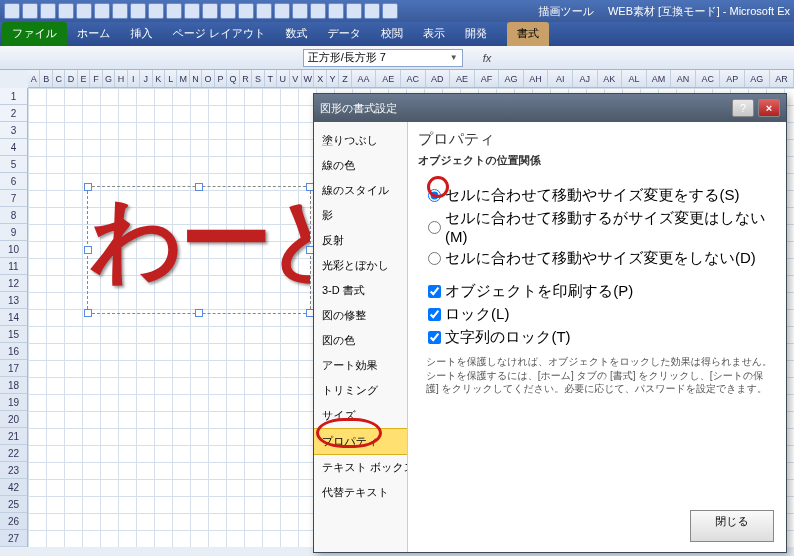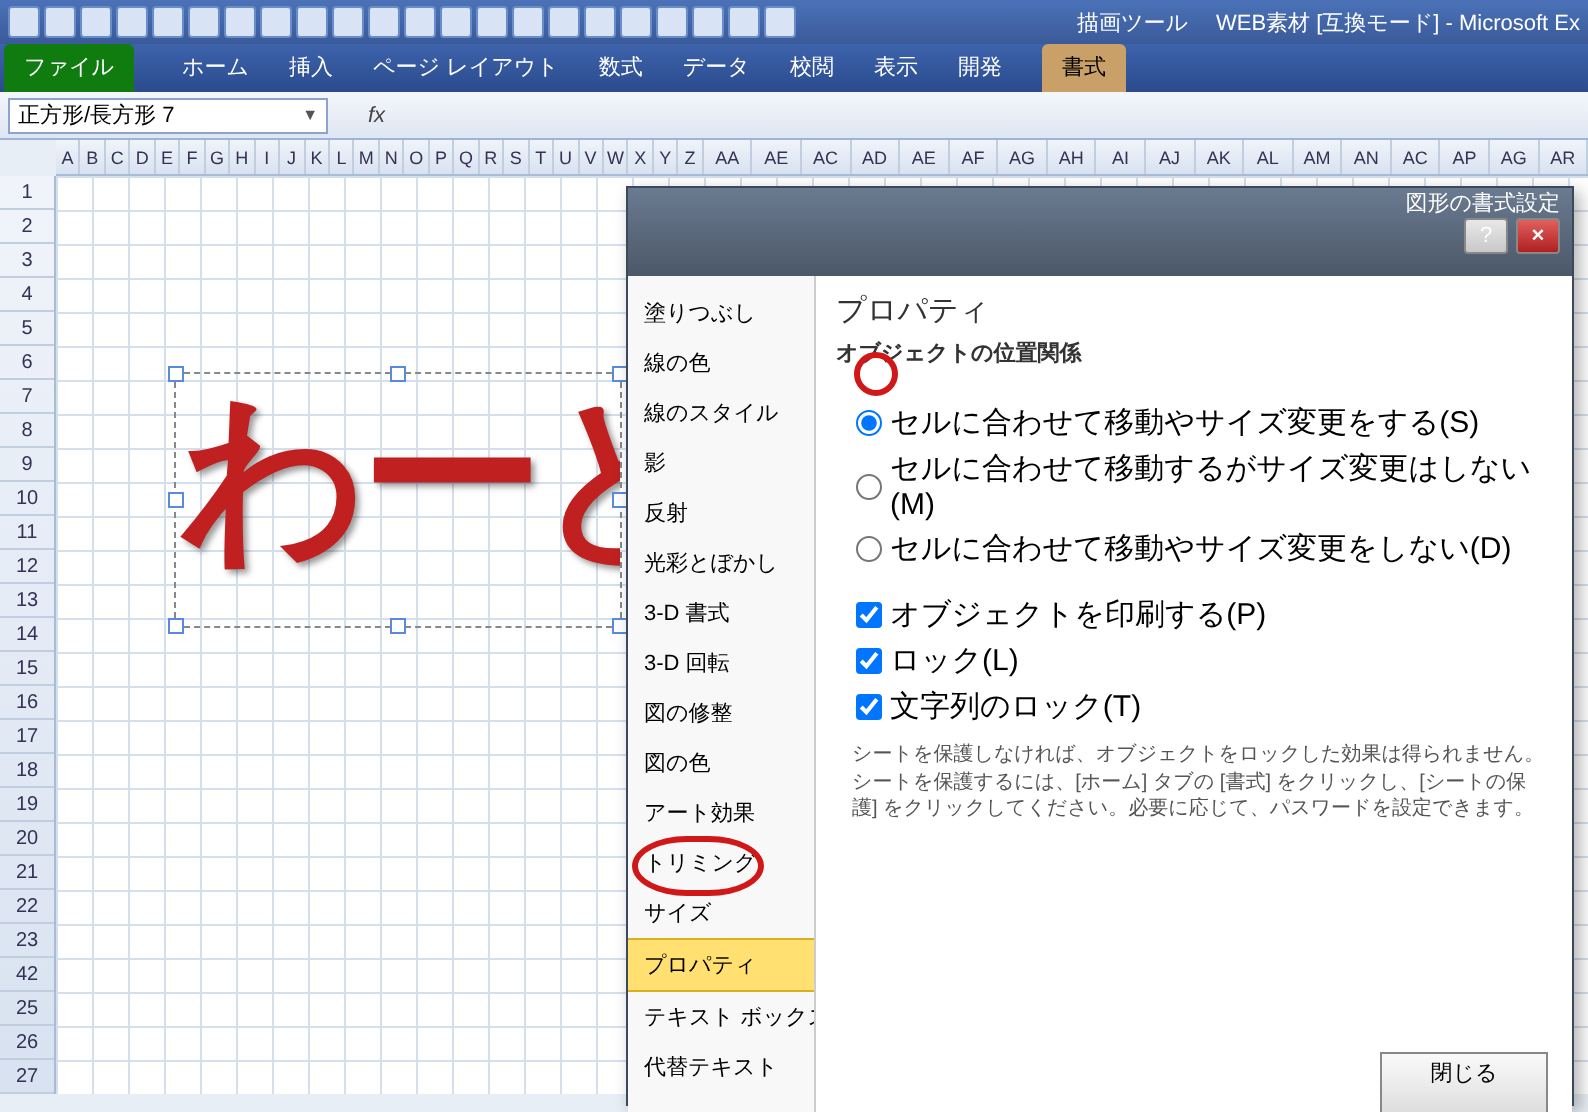--- a/index.html
+++ b/index.html
@@ -2,43 +2,43 @@
 <html><head>
 <meta charset="utf-8">
 <style>
 * { margin:0; padding:0; box-sizing:border-box; font-family:"MS UI Gothic","Meiryo",sans-serif; font-size:11px; }
 body { background:#fff; width:794px; height:556px; overflow:hidden; position:relative; }
 .qat { height:22px; background:linear-gradient(#4b72b8,#3a5a9a); display:flex; align-items:center; padding:0 4px; gap:2px; }
 .qat-ico { width:16px; height:16px; background:#d8e3f5; border:1px solid #6a8cc8; border-radius:2px; }
 .title-right { margin-left:auto; color:#fff; font-size:12px; display:flex; gap:14px; }
 .ribbon-tabs { height:24px; background:linear-gradient(#3d63ab,#2b4b8d); display:flex; align-items:flex-end; padding-left:2px; }
 .tab { color:#fff; padding:4px 10px 5px; cursor:pointer; }
-.tab.file { background:#107c10; border-radius:3px 3px 0 0; margin-right:14px; }
+.tab.file { background:#107c10; border-radius:3px 3px 0 0; margin-right:0; }
 .tab.context { background:#c8a068; color:#000; border-radius:3px 3px 0 0; margin-left:10px; }
-.namebar { height:24px; background:linear-gradient(#f5f7fa,#dde6f3); border-bottom:1px solid #9fb4d8; display:flex; align-items:center; padding:3px 4px; gap:20px; }
+.namebar { height:24px; background:linear-gradient(#f5f7fa,#dde6f3); border-bottom:1px solid #9fb4d8; display:flex; align-items:center; padding:3px 4px; gap:20px;justify-content:center; }
 .namebox { width:160px; height:18px; border:1px solid #8aa4cc; background:#fff; padding:0 4px; display:flex; align-items:center; justify-content:space-between; }
 .namebox span.dd { font-size:8px; color:#555; }
 .fx-lbl { font-style:italic; color:#444; }
 .sheet { position:relative; background:#e8eef5; height:486px; }
 .colhdrs { height:18px; display:flex; margin-left:28px; background:linear-gradient(#f0f4fa,#d8e2f0); border-bottom:1px solid #a8bcd8; }
 .colhdr { width:18px; border-right:1px solid #c0cee0; text-align:center; font-size:9px; color:#335; line-height:18px; overflow:hidden; }
 .colhdr.wide { width:36px; }
 .rowcol { display:flex; }
 .rowhdrs { width:28px; background:linear-gradient(#f0f4fa,#d8e2f0); border-right:1px solid #a8bcd8; }
 .rowhdr { height:17px; border-bottom:1px solid #c0cee0; text-align:center; font-size:10px; color:#335; line-height:17px; }
 .grid { flex:1; position:relative; background:#fff; }
 .grid::before { content:""; position:absolute; inset:0; background-image:linear-gradient(#d5dfec 1px,transparent 1px),linear-gradient(90deg,#d5dfec 1px,transparent 1px); background-size:18px 17px; }
 .shape { position:absolute; left:59px; top:98px; width:224px; height:128px; border:1px dashed #888; }
 .shape .h { position:absolute; width:8px; height:8px; background:#fff; border:1px solid #5a8adf; }
 .shape .h.tl{top:-4px;left:-4px}.shape .h.tr{top:-4px;right:-4px}.shape .h.bl{bottom:-4px;left:-4px}.shape .h.br{bottom:-4px;right:-4px}
 .shape .h.tm{top:-4px;left:50%;margin-left:-4px}.shape .h.bm{bottom:-4px;left:50%;margin-left:-4px}
 .shape .h.ml{top:50%;left:-4px;margin-top:-4px}.shape .h.mr{top:50%;right:-4px;margin-top:-4px}
 .shape .txt { font-size:92px; font-weight:bold; color:#c02020; text-shadow:2px 2px 3px rgba(0,0,0,.4); font-family:"Meiryo",sans-serif; line-height:1; padding:6px 2px; letter-spacing:-4px; white-space:nowrap; overflow:hidden; }
 .dialog { position:absolute; left:313px; top:93px; width:474px; height:460px; border:1px solid #3a4a5c; background:#f0f0f0; box-shadow:3px 3px 8px rgba(0,0,0,.3); }
-.dlg-title { height:44px; background:linear-gradient(#6a7a90,#4b5868); display:flex; align-items:flex-end; padding:0 6px; color:#fff; font-size:12px;flex-direction:column; }
+.dlg-title { height:28px; background:linear-gradient(#6a7a90,#4b5868); display:flex; align-items:center; padding:0 6px; color:#fff; font-size:12px; }
 .dlg-ctrls { margin-left:auto; display:flex; gap:4px; }
 .dlg-btn { width:22px; height:18px; background:linear-gradient(#e8e8e8,#c8c8c8); border:1px solid #888; border-radius:2px; text-align:center; line-height:16px; font-size:11px; }
 .dlg-btn.close { background:linear-gradient(#e06060,#b02020); color:#fff; font-weight:bold; }
 .dlg-body { display:flex; height:calc(100% - 28px); background:#fff; }
 .dlg-nav { width:94px; border-right:1px solid #ccc; padding:6px 0; background:#f8f8f8; overflow:hidden; }
 .nav-item { padding:5px 8px; cursor:pointer; white-space:nowrap; font-size:11px; }
 .nav-item.active { background:#ffe070; border:1px solid #d8b020; border-left:none; border-right:none; }
 .dlg-content { flex:1; padding:8px 10px; position:relative; }
 .dlg-h1 { font-size:15px; color:#333; margin-bottom:4px; }
 .dlg-sub { font-size:11px; color:#333; font-weight:bold; margin-bottom:16px; }
@@ -207,21 +207,20 @@
   </div>
   <div class="dlg-body">
     <div class="dlg-nav" id="dlgnav">
         <div class="nav-item">塗りつぶし</div>
         <div class="nav-item">線の色</div>
         <div class="nav-item">線のスタイル</div>
         <div class="nav-item">影</div>
         <div class="nav-item">反射</div>
         <div class="nav-item">光彩とぼかし</div>
         <div class="nav-item">3-D 書式</div>
-        <div class="nav-item">3-D 回転</div>
         <div class="nav-item">図の修整</div>
         <div class="nav-item">図の色</div>
         <div class="nav-item">アート効果</div>
         <div class="nav-item">トリミング</div>
         <div class="nav-item">サイズ</div>
         <div class="nav-item active">プロパティ</div>
         <div class="nav-item">テキスト ボックス</div>
         <div class="nav-item">代替テキスト</div>
       </div>
     <div class="dlg-content">

